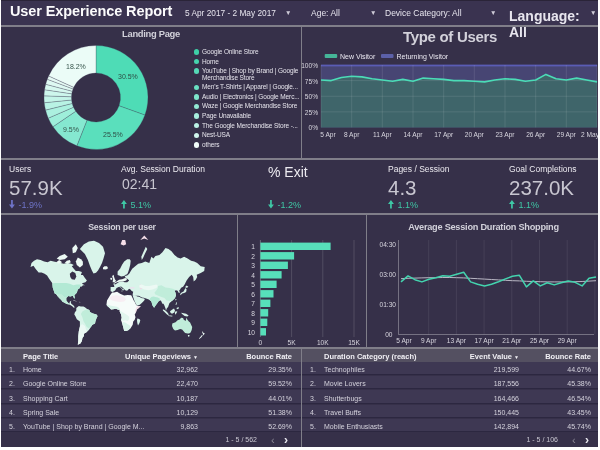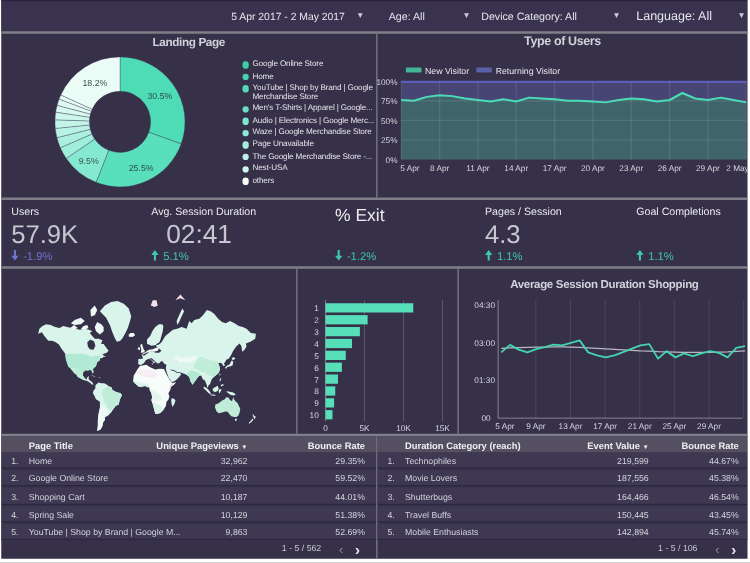--- a/index.html
+++ b/index.html
@@ -10,27 +10,28 @@
   .abs { position:absolute; }
   .ptitle { position:absolute; color:#d2d1da; font-size:10px; font-weight:bold;
     text-align:center; letter-spacing:0.1px; }
   .sep { position:absolute; background:#807e89; }
 </style>
 </head>
 <body>
 <div id="dash">
 
   <div class="abs" style="left:0;top:0;width:597px;height:25px;background:#3a3350;border-top:1px solid #2a2438;"></div>
+  <div class="abs" style="left:9px;top:3px;color:#fbfbfc;font-size:14.5px;font-weight:bold;letter-spacing:-0.1px;">User Experience Report</div>
   <div class="abs" style="left:184px;top:8px;color:#e7e5ee;font-size:8.3px;">5 Apr 2017 - 2 May 2017</div>
   <div class="abs" style="left:284px;top:9px;color:#cfccd8;font-size:6.5px;">▼</div>
   <div class="abs" style="left:310px;top:8px;color:#e7e5ee;font-size:8.5px;">Age: All</div>
   <div class="abs" style="left:369px;top:9px;color:#cfccd8;font-size:6.5px;">▼</div>
   <div class="abs" style="left:384px;top:8px;color:#e7e5ee;font-size:8.5px;">Device Category: All</div>
   <div class="abs" style="left:489px;top:9px;color:#cfccd8;font-size:6.5px;">▼</div>
-  <div class="abs" style="left:508px;top:8px;color:#e7e5ee;font-size:10px;">Language: All</div>
+  <div class="abs" style="left:508px;top:8px;color:#e7e5ee;font-size:14px;font-weight:bold;">Language: All</div>
   <div class="abs" style="left:589px;top:9px;color:#cfccd8;font-size:6.5px;">▼</div>
   <div class="sep" style="left:0;top:25px;width:597px;height:2px;"></div>
 
   <div class="ptitle" style="left:0;top:27.5px;width:300px;font-size:9.4px;letter-spacing:-0.3px;">Landing Page</div>
   <svg class="abs" style="left:0;top:0;" width="300" height="160" viewBox="0 0 300 160">
     <path d="M95.00 45.50 A52.0 52.0 0 0 1 143.93 115.11 L118.05 105.80 A24.5 24.5 0 0 0 95.00 73.00 Z" fill="#4edcb6" stroke="rgba(62,60,85,0.6)" stroke-width="0.45"></path>
       <path d="M143.93 115.11 A52.0 52.0 0 0 1 75.86 145.85 L85.98 120.28 A24.5 24.5 0 0 0 118.05 105.80 Z" fill="#5adfbc" stroke="rgba(62,60,85,0.6)" stroke-width="0.45"></path>
       <path d="M75.86 145.85 A52.0 52.0 0 0 1 51.99 126.73 L74.74 111.27 A24.5 24.5 0 0 0 85.98 120.28 Z" fill="#85e8d0" stroke="rgba(62,60,85,0.6)" stroke-width="0.45"></path>
       <path d="M51.99 126.73 A52.0 52.0 0 0 1 47.28 118.15 L72.52 107.23 A24.5 24.5 0 0 0 74.74 111.27 Z" fill="#9eeeda" stroke="rgba(62,60,85,0.6)" stroke-width="0.45"></path>
       <path d="M47.28 118.15 A52.0 52.0 0 0 1 44.55 110.12 L71.23 103.44 A24.5 24.5 0 0 0 72.52 107.23 Z" fill="#abf0df" stroke="rgba(62,60,85,0.6)" stroke-width="0.45"></path>
@@ -63,21 +64,21 @@
     <div class="abs" style="left:192.5px;top:113.4px;width:5.6px;height:5.6px;border-radius:50%;background:#a6eedd;"></div>
     <div class="abs" style="left:201px;top:112.0px;font-size:6.5px;line-height:8.5px;letter-spacing:-0.12px;color:#e6e4ec;white-space:nowrap;">Page Unavailable</div>
     <div class="abs" style="left:192.5px;top:122.9px;width:5.6px;height:5.6px;border-radius:50%;background:#bbf2e5;"></div>
     <div class="abs" style="left:201px;top:121.5px;font-size:6.5px;line-height:8.5px;letter-spacing:-0.12px;color:#e6e4ec;white-space:nowrap;">The Google Merchandise Store -...</div>
     <div class="abs" style="left:192.5px;top:132.7px;width:5.6px;height:5.6px;border-radius:50%;background:#d0f6ed;"></div>
     <div class="abs" style="left:201px;top:131.3px;font-size:6.5px;line-height:8.5px;letter-spacing:-0.12px;color:#e6e4ec;white-space:nowrap;">Nest-USA</div>
     <div class="abs" style="left:192.5px;top:142.2px;width:5.6px;height:5.6px;border-radius:50%;background:#f2fdfa;"></div>
     <div class="abs" style="left:201px;top:140.8px;font-size:6.5px;line-height:8.5px;letter-spacing:-0.12px;color:#e6e4ec;white-space:nowrap;">others</div>
   <div class="sep" style="left:299.5px;top:27px;width:1.5px;height:131px;"></div>
 
-  <div class="ptitle" style="left:301px;top:27.5px;width:296px;font-size:10px;letter-spacing:-0.3px;">Type of Users</div>
+  <div class="ptitle" style="left:301px;top:27.5px;width:296px;font-size:15px;letter-spacing:-0.3px;">Type of Users</div>
   <svg class="abs" style="left:0;top:0;" width="600" height="160" viewBox="0 0 600 160">
 
     <rect x="323.7" y="54" width="12.5" height="4" rx="1" fill="#45b598"></rect>
     <rect x="380" y="54" width="12.5" height="4" rx="1" fill="#5c60a8"></rect>
     <text x="339" y="59.3" font-size="7" fill="#eae8f0" font-family="Liberation Sans">New Visitor</text>
     <text x="395.5" y="59.3" font-size="7" fill="#eae8f0" font-family="Liberation Sans">Returning Visitor</text>
 
     <rect x="320" y="65" width="276" height="62.5" fill="#474573"></rect>
     <rect x="320" y="64.6" width="276" height="1.8" fill="#5a5cb5"></rect>
     <path d="M320.0,127.5 L320.0,80.0 L330.2,80.6 L340.4,77.5 L350.7,76.2 L360.9,76.9 L371.1,78.8 L381.3,80.0 L391.6,81.2 L401.8,79.4 L412.0,81.2 L422.2,78.1 L432.4,78.8 L442.7,79.4 L452.9,80.6 L463.1,80.6 L473.3,81.2 L483.6,81.9 L493.8,80.0 L504.0,78.8 L514.2,79.4 L524.4,81.2 L534.7,80.0 L544.9,74.4 L555.1,78.8 L565.3,80.0 L575.6,78.1 L585.8,80.0 L596.0,81.9 L596.0,127.5 Z" fill="#3f656a"></path>
@@ -118,39 +119,41 @@
     </g>
   </svg>
   <div class="sep" style="left:0;top:158px;width:597px;height:2px;"></div>
 
   <div class="abs" style="left:8px;top:164px;font-size:8.5px;color:#eceaf0;">Users</div>
     <div class="abs" style="left:8px;top:176px;font-size:20.5px;color:#c8c6d0;">57.9K</div>
     <div class="abs" style="left:8px;top:200px;font-size:9px;color:#6f74c8;"><svg width="6" height="9" style="vertical-align:-1px;margin-right:1px;">
         <path d="M2.1 0 h1.7 v4.5 h2.1 L2.95 8.4 L0 4.5 h2.1 z" fill="#6f74c8"></path>
       </svg> -1.9%</div>
     <div class="abs" style="left:120px;top:164px;font-size:8.5px;color:#eceaf0;">Avg. Session Duration</div>
-    <div class="abs" style="left:132px;top:176px;font-size:21px;color:#c8c6d0;">02:41</div>
+    <div class="abs" style="left:121px;top:176px;font-size:14px;color:#c8c6d0;">02:41</div>
     <div class="abs" style="left:120px;top:200px;font-size:9px;color:#3fc8a6;"><svg width="6" height="9" style="vertical-align:-1px;margin-right:1px;">
         <path d="M2.1 8.4 h1.7 v-4.5 h2.1 L2.95 0 L0 3.9 h2.1 z" fill="#3fc8a6"></path>
       </svg> 5.1%</div>
     <div class="abs" style="left:267px;top:164px;font-size:14px;color:#eceaf0;">% Exit</div>
     <div class="abs" style="left:267px;top:200px;font-size:9px;color:#3fc8a6;"><svg width="6" height="9" style="vertical-align:-1px;margin-right:1px;">
         <path d="M2.1 0 h1.7 v4.5 h2.1 L2.95 8.4 L0 4.5 h2.1 z" fill="#3fc8a6"></path>
       </svg> -1.2%</div>
     <div class="abs" style="left:387px;top:164px;font-size:8.5px;color:#eceaf0;">Pages / Session</div>
     <div class="abs" style="left:387px;top:176px;font-size:20.5px;color:#c8c6d0;">4.3</div>
     <div class="abs" style="left:387px;top:200px;font-size:9px;color:#3fc8a6;"><svg width="6" height="9" style="vertical-align:-1px;margin-right:1px;">
         <path d="M2.1 8.4 h1.7 v-4.5 h2.1 L2.95 0 L0 3.9 h2.1 z" fill="#3fc8a6"></path>
       </svg> 1.1%</div>
     <div class="abs" style="left:508px;top:164px;font-size:8.5px;color:#eceaf0;">Goal Completions</div>
+    <div class="abs" style="left:508px;top:176px;font-size:20.5px;color:#c8c6d0;">237.0K</div>
     <div class="abs" style="left:508px;top:200px;font-size:9px;color:#3fc8a6;"><svg width="6" height="9" style="vertical-align:-1px;margin-right:1px;">
         <path d="M2.1 8.4 h1.7 v-4.5 h2.1 L2.95 0 L0 3.9 h2.1 z" fill="#3fc8a6"></path>
       </svg> 1.1%</div>
   <div class="sep" style="left:0;top:213px;width:597px;height:2px;"></div>
 
+  <div class="ptitle" style="left:3px;top:222px;width:236px;font-size:8.8px;letter-spacing:-0.2px;">Session per user</div>
   <svg class="abs" style="left:0;top:215px;" width="236" height="135" viewBox="0 0 236 135">
 <path d="M29.5,51.9 L32.5,50.7 L34.5,53.8 L37.6,57.6 L40.6,57.6 L43.6,58.7 L46.1,60.6 L48.1,63.8 L51.2,68.0 L51.7,72.4 L53.7,78.4 L55.2,79.3 L57.7,82.6 L58.7,84.5 L57.7,81.4 L56.2,80.8 L58.2,83.1 L60.7,85.4 L61.2,86.5 L65.8,88.9 L68.8,89.7 L71.3,91.3 L72.3,92.6 L73.8,92.6 L72.8,90.8 L70.3,88.7 L69.8,87.6 L70.3,85.7 L68.8,86.8 L68.3,88.7 L66.8,87.6 L65.3,85.4 L65.3,83.1 L67.3,81.1 L69.3,81.4 L71.8,80.8 L73.3,83.7 L73.8,82.6 L73.3,80.2 L75.8,77.7 L76.8,74.5 L78.9,73.1 L78.9,71.7 L80.9,71.4 L81.9,70.3 L83.9,70.3 L80.9,68.8 L81.9,68.0 L84.4,67.2 L85.9,65.5 L83.9,63.0 L81.9,60.1 L79.9,60.1 L80.9,57.1 L77.8,56.0 L74.8,56.0 L72.8,53.8 L70.8,51.3 L72.8,50.0 L70.3,48.7 L66.3,48.0 L62.7,48.7 L59.7,48.0 L56.2,47.3 L52.7,46.5 L49.6,45.8 L46.6,47.3 L43.1,46.5 L39.6,45.0 L36.0,44.3 L33.0,45.8 L30.5,48.0 Z" fill="#d9f4ea"></path>
 <path d="M68.8,58.7 L71.3,56.6 L74.3,58.1 L75.3,61.6 L73.8,64.7 L70.8,64.3 L69.3,62.0 Z" fill="#363049"></path>
 <path d="M57.2,80.8 L59.2,83.1 L60.2,84.3 L58.7,84.3 L57.2,82.0 Z" fill="#363049"></path>
 <path d="M51.4,68.4 L51.7,72.4 L53.7,78.4 L55.2,79.3 L57.7,79.7 L60.7,79.8 L62.2,81.4 L64.2,82.6 L65.3,83.1 L67.3,81.1 L69.3,81.4 L71.8,80.8 L73.3,83.7 L73.8,82.6 L73.3,80.2 L75.8,77.7 L76.8,74.5 L78.9,73.1 L78.9,71.7 L79.9,69.5 L75.8,69.5 L72.3,70.3 L68.8,68.8 L65.3,68.0 L58.7,68.0 L53.7,68.0 Z" fill="#b2e9d4"></path>
 <path d="M55.2,79.3 L57.7,82.6 L58.7,84.5 L57.7,81.4 L56.2,80.8 L58.2,83.1 L60.7,85.4 L61.2,86.5 L65.8,88.9 L67.8,89.2 L68.3,88.7 L66.8,87.6 L65.3,85.4 L65.3,83.1 L64.2,82.6 L62.2,81.4 L60.7,79.8 L57.7,79.7 Z" fill="#c0edda"></path>
 <path d="M71.3,32.9 L74.8,29.3 L76.8,32.9 L74.8,37.2 L71.8,38.2 Z" fill="#ecf9f4"></path>
 <path d="M63.7,39.1 L58.7,40.9 L55.7,43.5 L58.7,45.0 L63.7,44.3 L66.8,41.8 Z" fill="#ecf9f4"></path>
 <path d="M81.9,50.0 L78.9,52.6 L75.8,50.0 L74.8,46.5 L76.8,42.6 L79.9,44.3 L81.9,46.5 Z" fill="#ecf9f4"></path>
 <path d="M69.8,47.3 L66.8,48.7 L63.7,48.0 L65.8,45.8 L68.8,45.0 Z" fill="#ecf9f4"></path>

